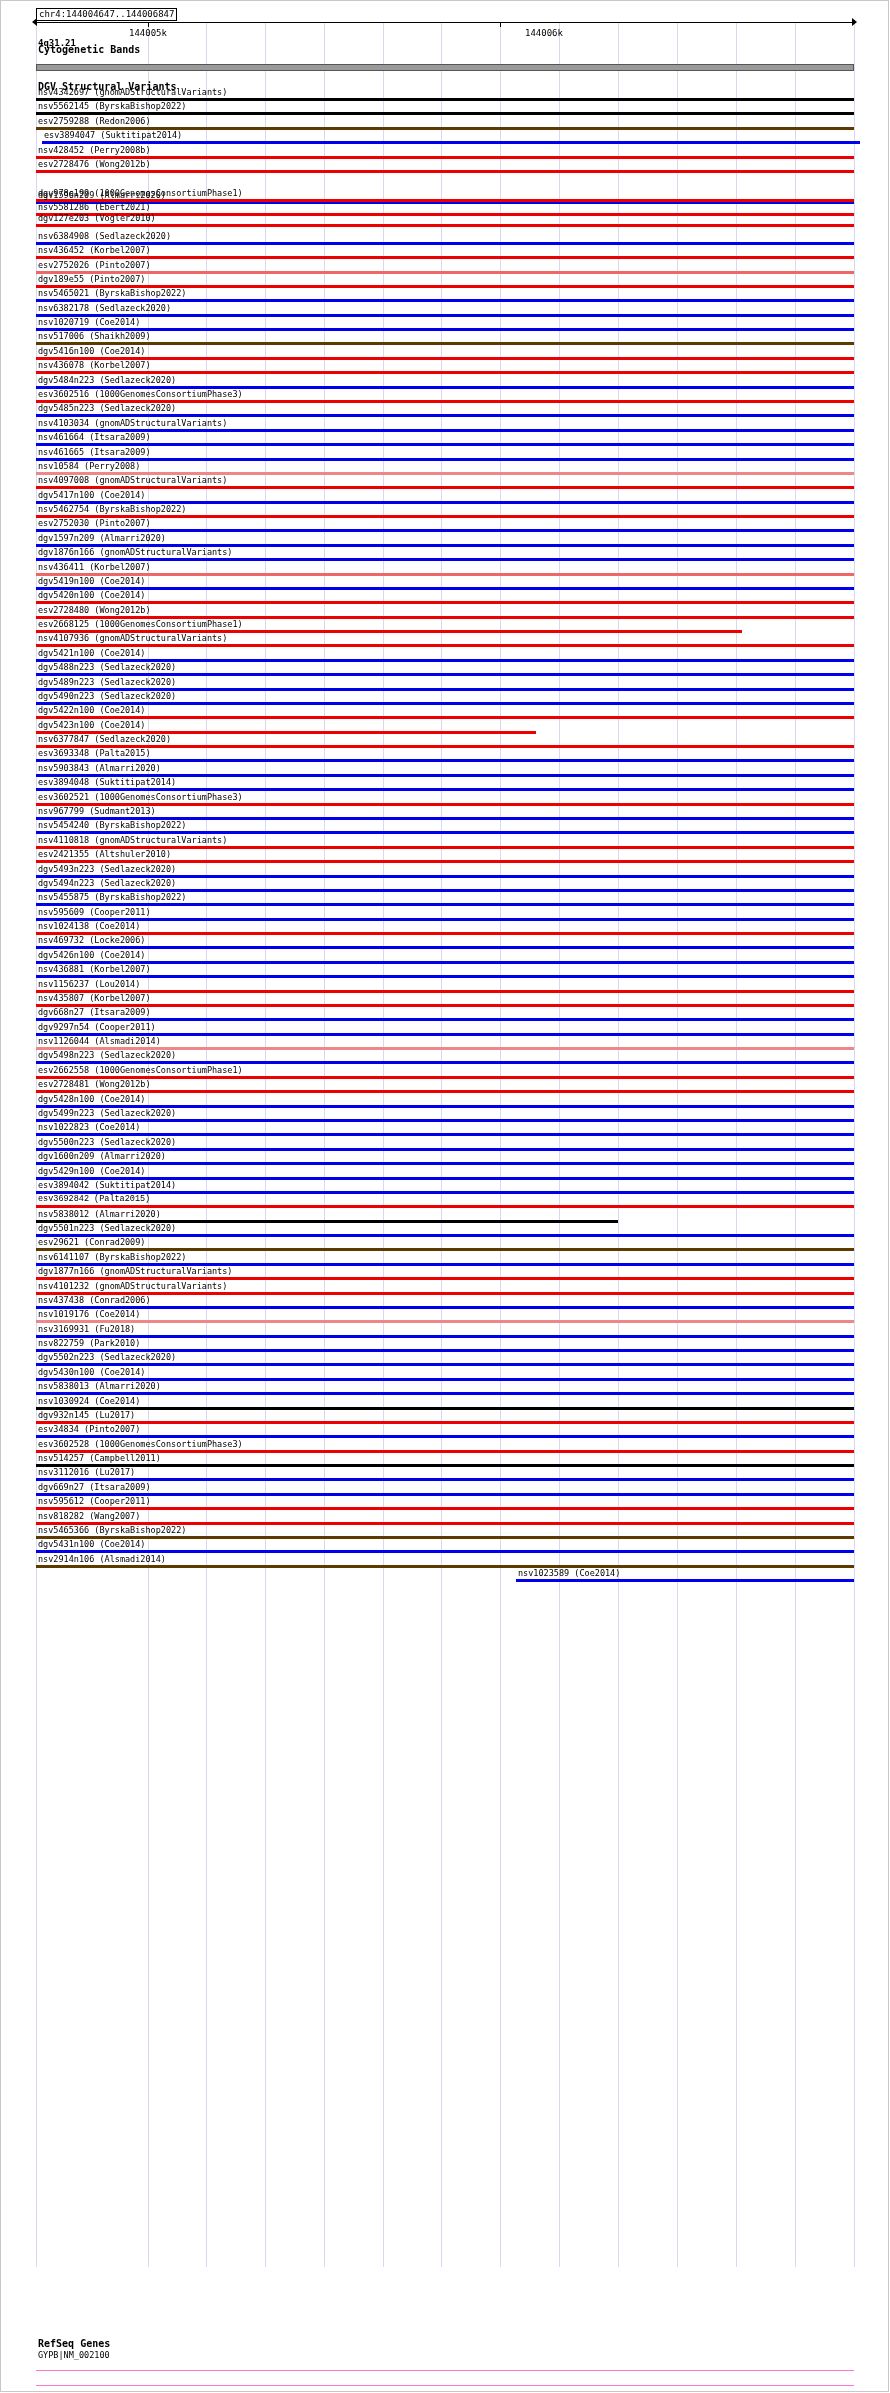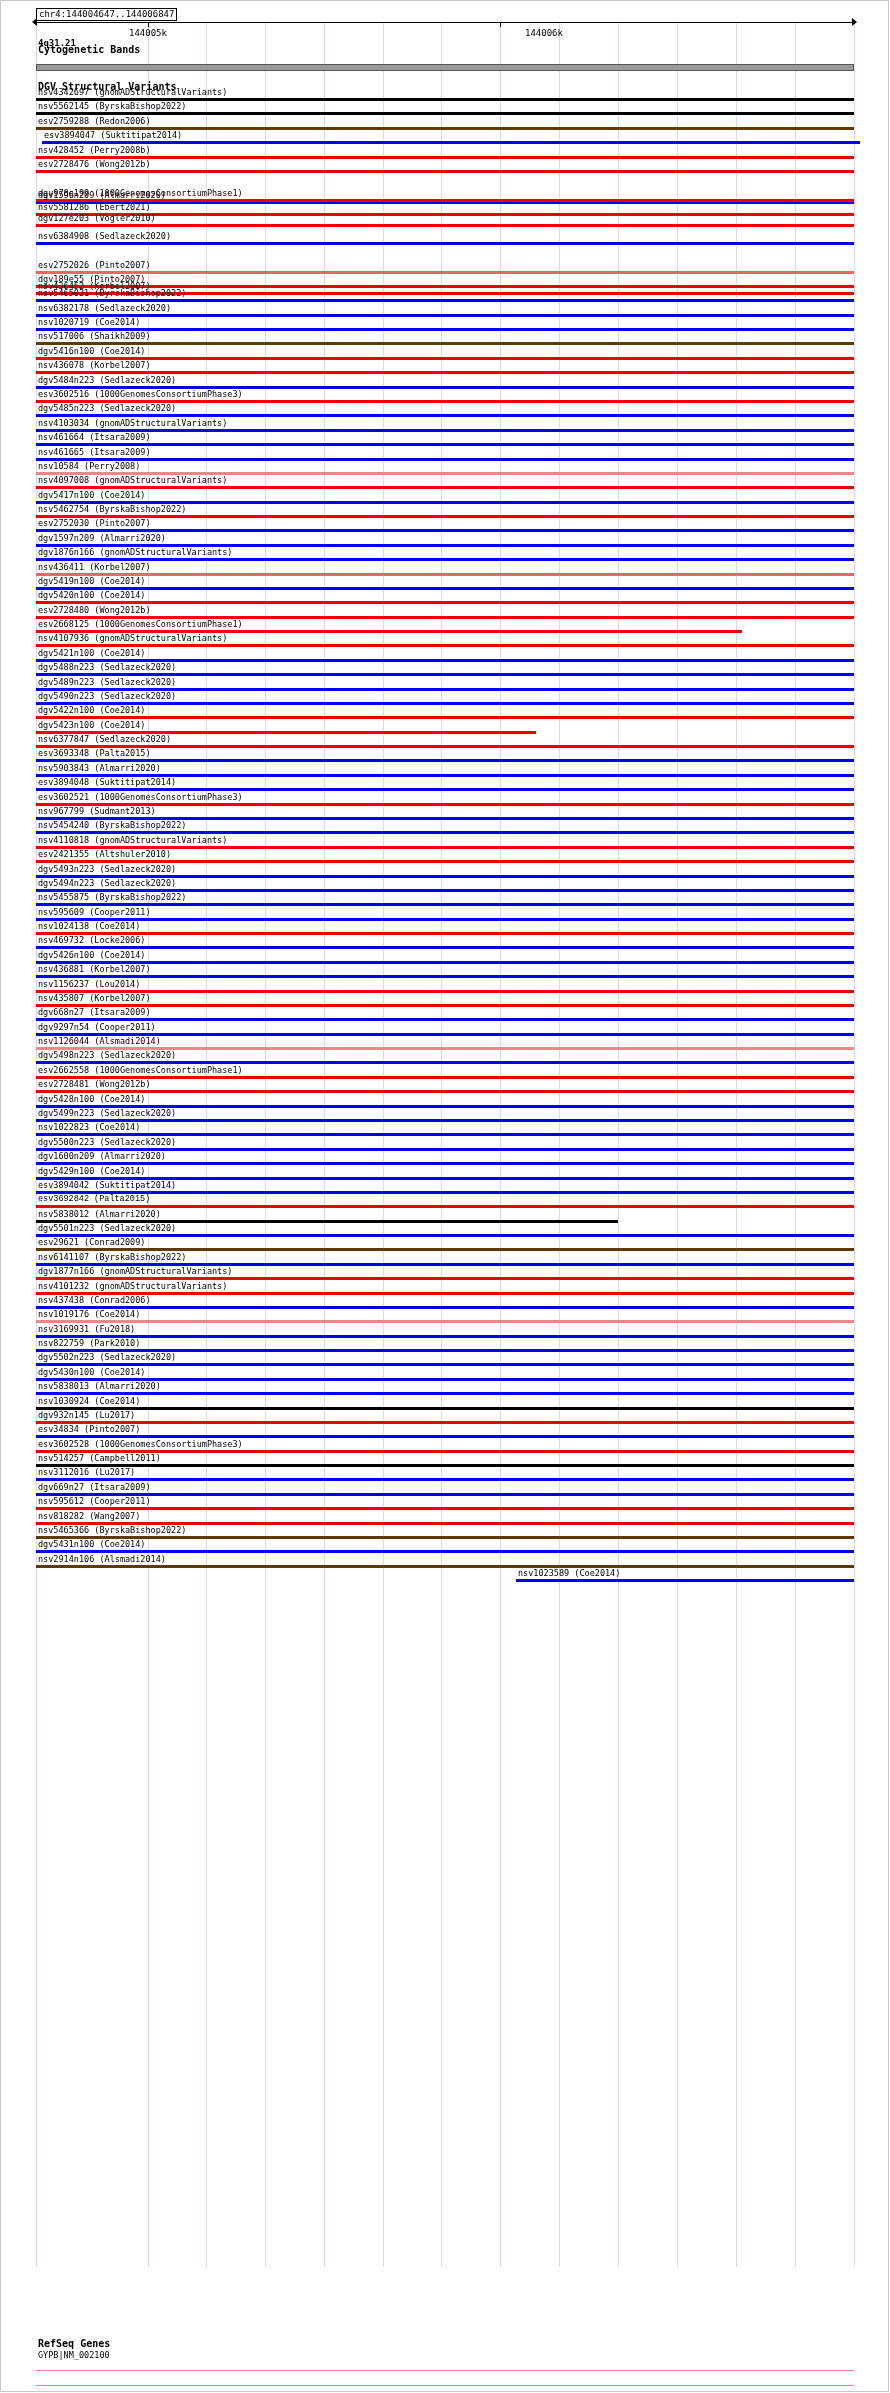--- a/index.html
+++ b/index.html
@@ -201,21 +201,21 @@
         <div class="bar" style="left: 36px; width: 818px; background: rgb(238, 0, 0);"></div>
       </div>
       <div class="track" style="top: 214px;">
         <div class="lbl">dgv127e203 (Vogler2010)</div>
         <div class="bar" style="left: 36px; width: 818px; background: rgb(238, 0, 0);"></div>
       </div>
       <div class="track" style="top: 231.8px;">
         <div class="lbl">nsv6384908 (Sedlazeck2020)</div>
         <div class="bar" style="left: 36px; width: 818px; background: rgb(0, 0, 238);"></div>
       </div>
-      <div class="track" style="top: 246.18px; margin-top: 36px;">
+      <div class="track" style="top: 246.18px;">
         <div class="lbl">nsv436452 (Korbel2007)</div>
         <div class="bar" style="left: 36px; width: 818px; background: rgb(238, 0, 0);"></div>
       </div>
       <div class="track" style="top: 260.56px;">
         <div class="lbl">esv2752026 (Pinto2007)</div>
         <div class="bar" style="left: 36px; width: 818px; background: rgb(238, 102, 102);"></div>
       </div>
       <div class="track" style="top: 274.94px;">
         <div class="lbl">dgv189e55 (Pinto2007)</div>
         <div class="bar" style="left: 36px; width: 818px; background: rgb(238, 0, 0);"></div>

